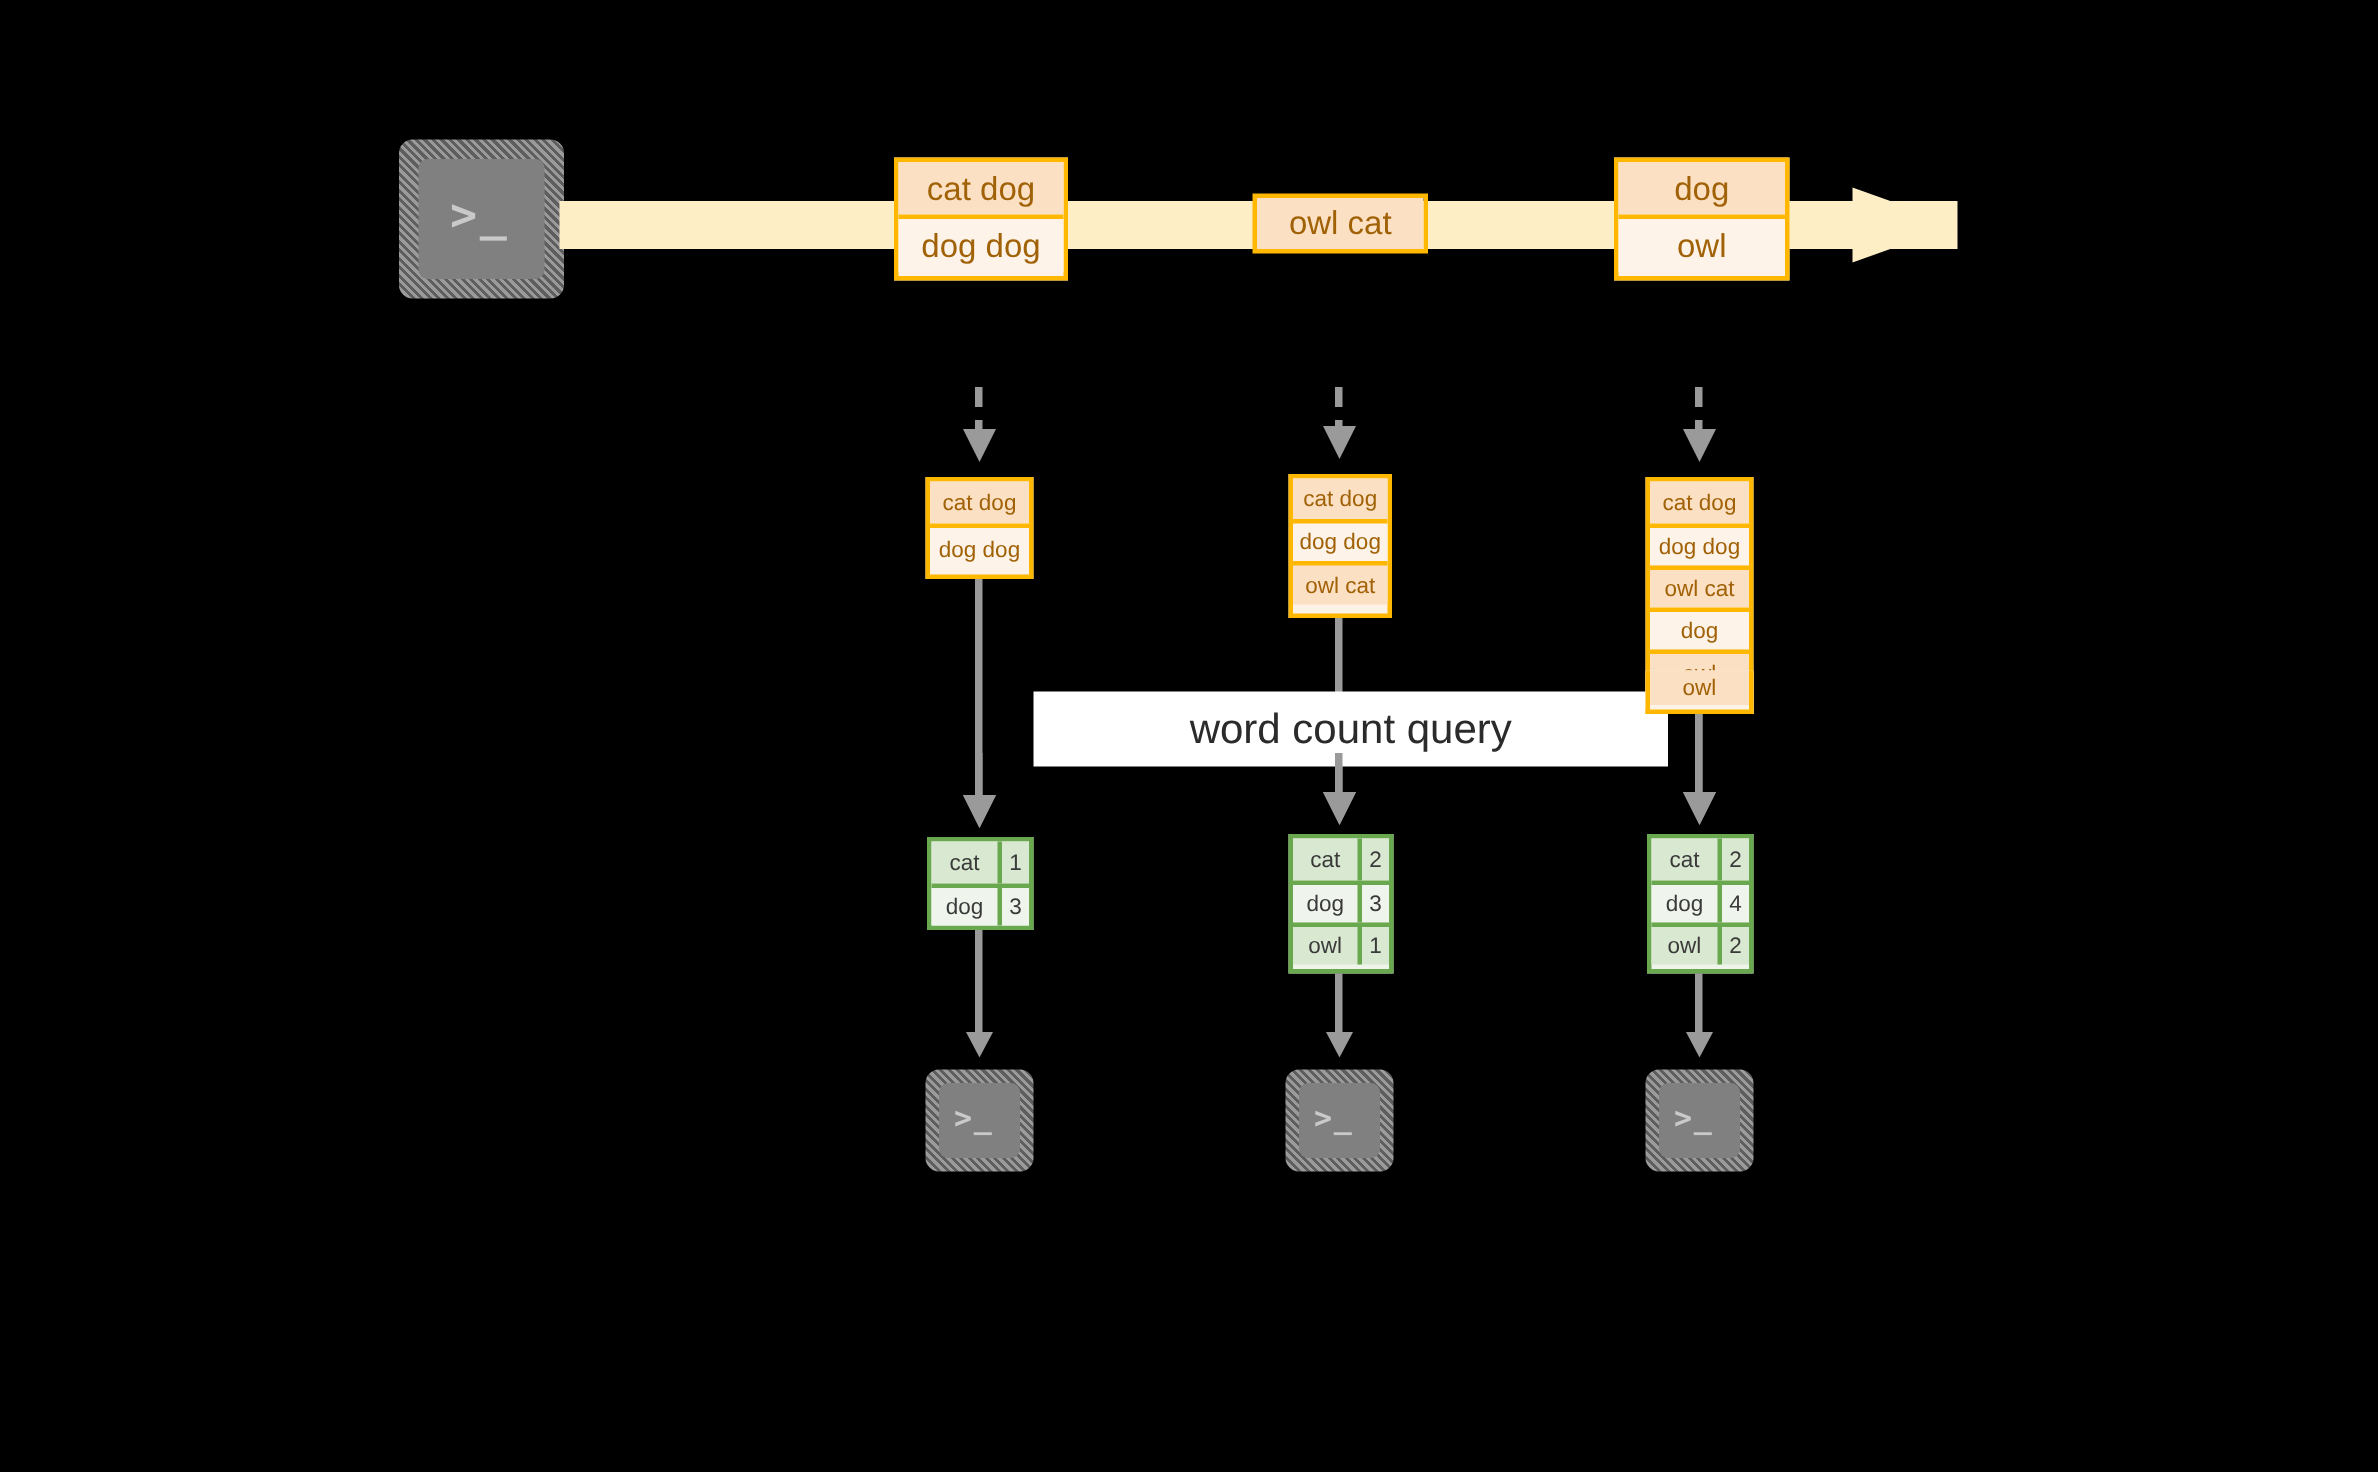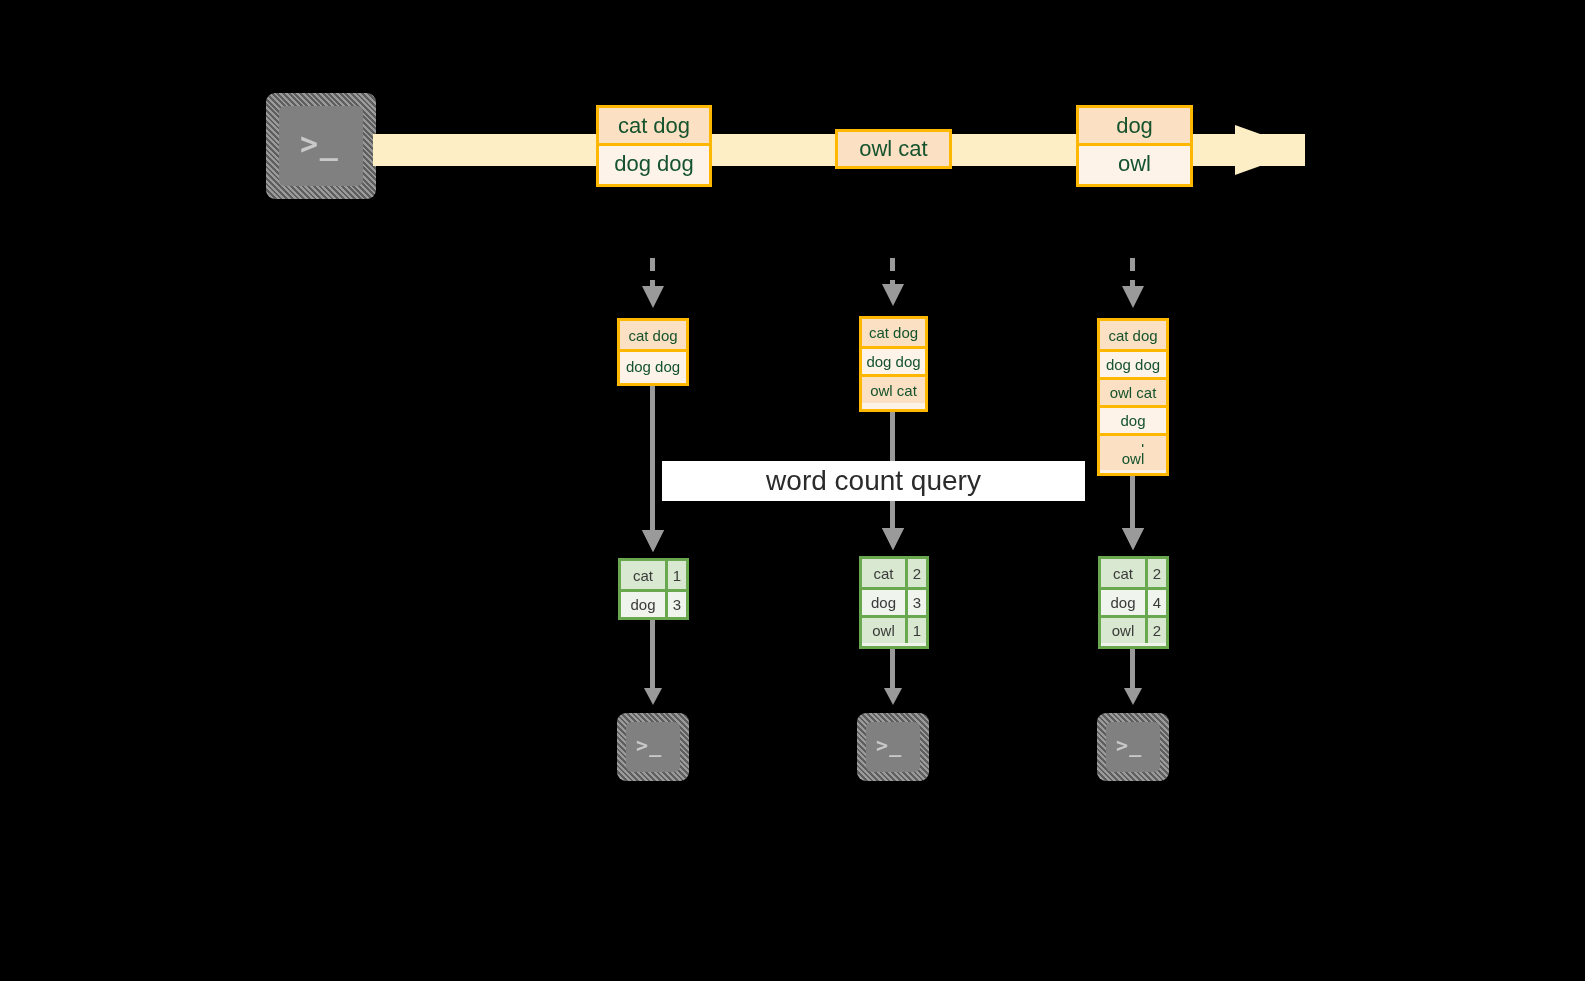--- a/index.html
+++ b/index.html
@@ -59,21 +59,21 @@
 
   
   .rec-stack {
     position: absolute;
     box-sizing: border-box;
     border: 3px solid #ffb700;
     background: #fdf2e6;
   }
   .rec {
     box-sizing: border-box;
-    color: #14532d;
+    color: #a16207;
     text-align: center;
     white-space: nowrap;
     display: flex;
     align-items: center;
     justify-content: center;
   }
   .rec.dark  { background: #fce0c4; }
   .rec.light { background: #fdf3e8; }
   .rec + .rec { border-top: 3px solid #ffb700; }
 
@@ -266,21 +266,21 @@
 
   <div class="arrow-line" style="left:1130px; top:649px; width:5px; height:43px;"></div>
   <div class="arrow-head small" style="left:1124px; top:688px;"></div>
 
   <div class="terminal" style="left:1097px; top:713px; width:72px; height:68px;">
     <div class="hatch"></div>
     <div class="body" style="left:9px; top:9px; right:9px; bottom:9px;"></div>
     <div class="glyph" style="left:19px; top:22px; font-size:20px;">&gt;_</div>
   </div>
 
-  <div class="query-band" style="left:662px; top:461px; width:423px; height:40px;">
+  <div class="query-band" style="left:689px; top:461px; width:423px; height:50px;">
     <span style="font-size:28px;">word count query</span>
   </div>
 
   <div class="rec-stack" style="left:1097px; top:447px; width:72px; height:29px; border-top:none;">
     <div class="rec dark" style="height:23px; font-size:15px;">owl</div>
   </div>
   <div class="arrow-line" style="left:1130px; top:476px; width:5px; height:56px;"></div>
   <div class="arrow-head" style="left:1122px; top:528px;"></div>
 
   <div class="arrow-line" style="left:650px; top:502px; width:5px; height:32px;"></div>

